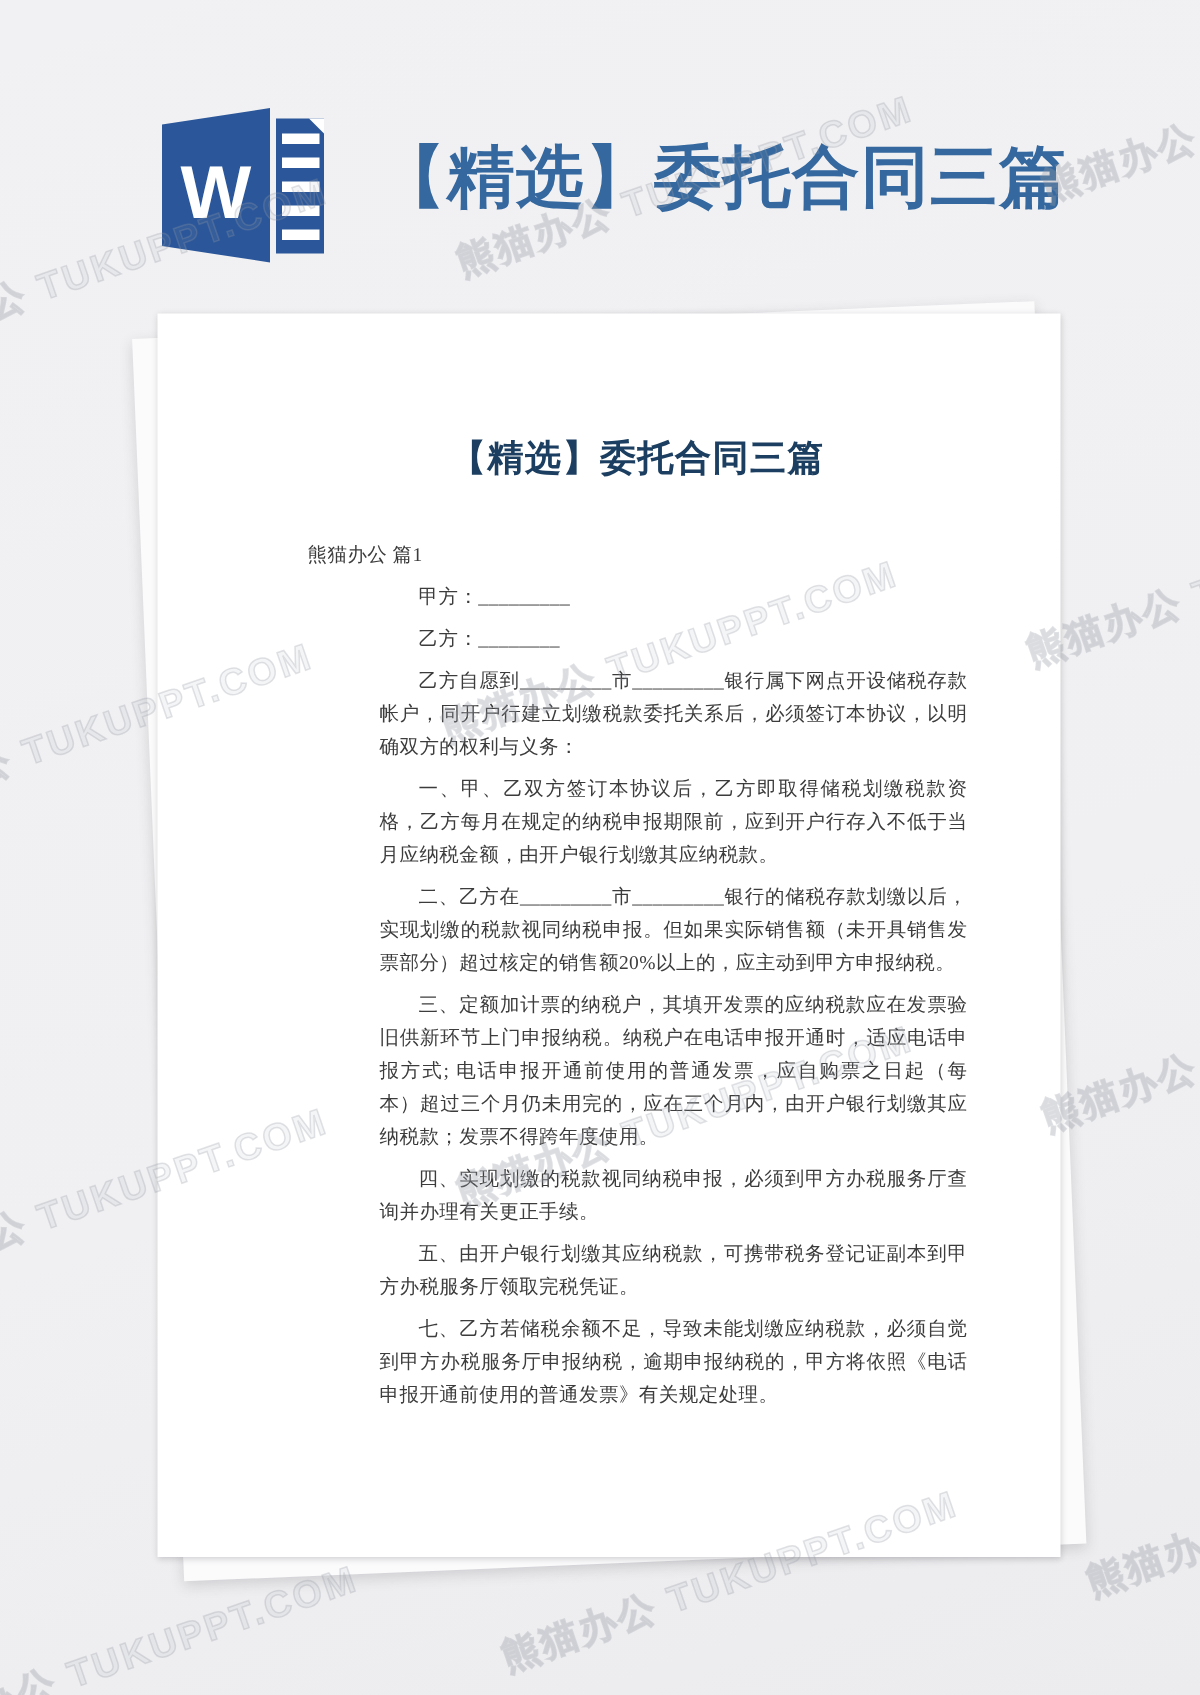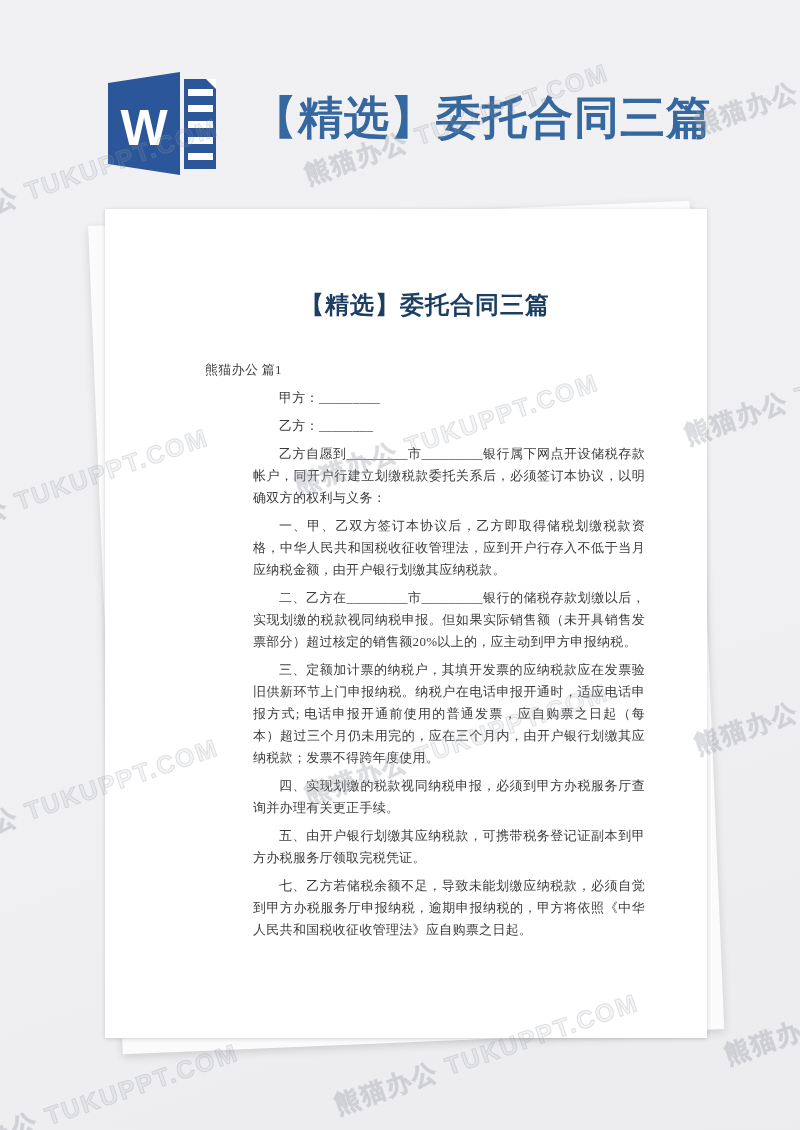--- a/index.html
+++ b/index.html
@@ -81,26 +81,26 @@
 
   <div class="paper back"></div>
 
   <div class="paper front">
     <h2 class="doc-title">【精选】委托合同三篇</h2>
     <div class="doc-body" id="doc-body">
         <p class="para">熊猫办公 篇1</p>
         <p class="para indent">甲方：_________</p>
         <p class="para indent">乙方：________</p>
         <p class="para indent">乙方自愿到_________市_________银行属下网点开设储税存款帐户，同开户行建立划缴税款委托关系后，必须签订本协议，以明确双方的权利与义务：</p>
-        <p class="para indent">一、甲、乙双方签订本协议后，乙方即取得储税划缴税款资格，中华人民共和国税收征收管理法，应到开户行存入不低于当月应纳税金额，由开户银行划缴其应纳税款。</p>
+        <p class="para indent">一、甲、乙双方签订本协议后，乙方即取得储税划缴税款资格，乙方每月在规定的纳税申报期限前，应到开户行存入不低于当月应纳税金额，由开户银行划缴其应纳税款。</p>
         <p class="para indent">二、乙方在_________市_________银行的储税存款划缴以后，实现划缴的税款视同纳税申报。但如果实际销售额（未开具销售发票部分）超过核定的销售额20%以上的，应主动到甲方申报纳税。</p>
         <p class="para indent">三、定额加计票的纳税户，其填开发票的应纳税款应在发票验旧供新环节上门申报纳税。纳税户在电话申报开通时，适应电话申报方式; 电话申报开通前使用的普通发票，应自购票之日起（每本）超过三个月仍未用完的，应在三个月内，由开户银行划缴其应纳税款；发票不得跨年度使用。</p>
         <p class="para indent">四、实现划缴的税款视同纳税申报，必须到甲方办税服务厅查询并办理有关更正手续。</p>
         <p class="para indent">五、由开户银行划缴其应纳税款，可携带税务登记证副本到甲方办税服务厅领取完税凭证。</p>
-        <p class="para indent">七、乙方若储税余额不足，导致未能划缴应纳税款，必须自觉到甲方办税服务厅申报纳税，逾期申报纳税的，甲方将依照《中华人民共和国税收征收管理法》应自购票之日起。</p>
+        <p class="para indent">七、乙方若储税余额不足，导致未能划缴应纳税款，必须自觉到甲方办税服务厅申报纳税，逾期申报纳税的，甲方将依照《电话申报开通前使用的普通发票》有关规定处理。</p>
       </div>
   </div>
 
   <div class="wm-layer" id="wm-layer">
       <div class="wm" style="left: -90px; top: 215px;">熊猫办公 TUKUPPT.COM</div>
       <div class="wm" style="left: 300px; top: 160px;">熊猫办公 TUKUPPT.COM</div>
       <div class="wm" style="left: 690px; top: 110px;">熊猫办公 TUKUPPT.COM</div>
       <div class="wm" style="left: -100px; top: 525px;">熊猫办公 TUKUPPT.COM</div>
       <div class="wm" style="left: 290px; top: 470px;">熊猫办公 TUKUPPT.COM</div>
       <div class="wm" style="left: 680px; top: 420px;">熊猫办公 TUKUPPT.COM</div>

